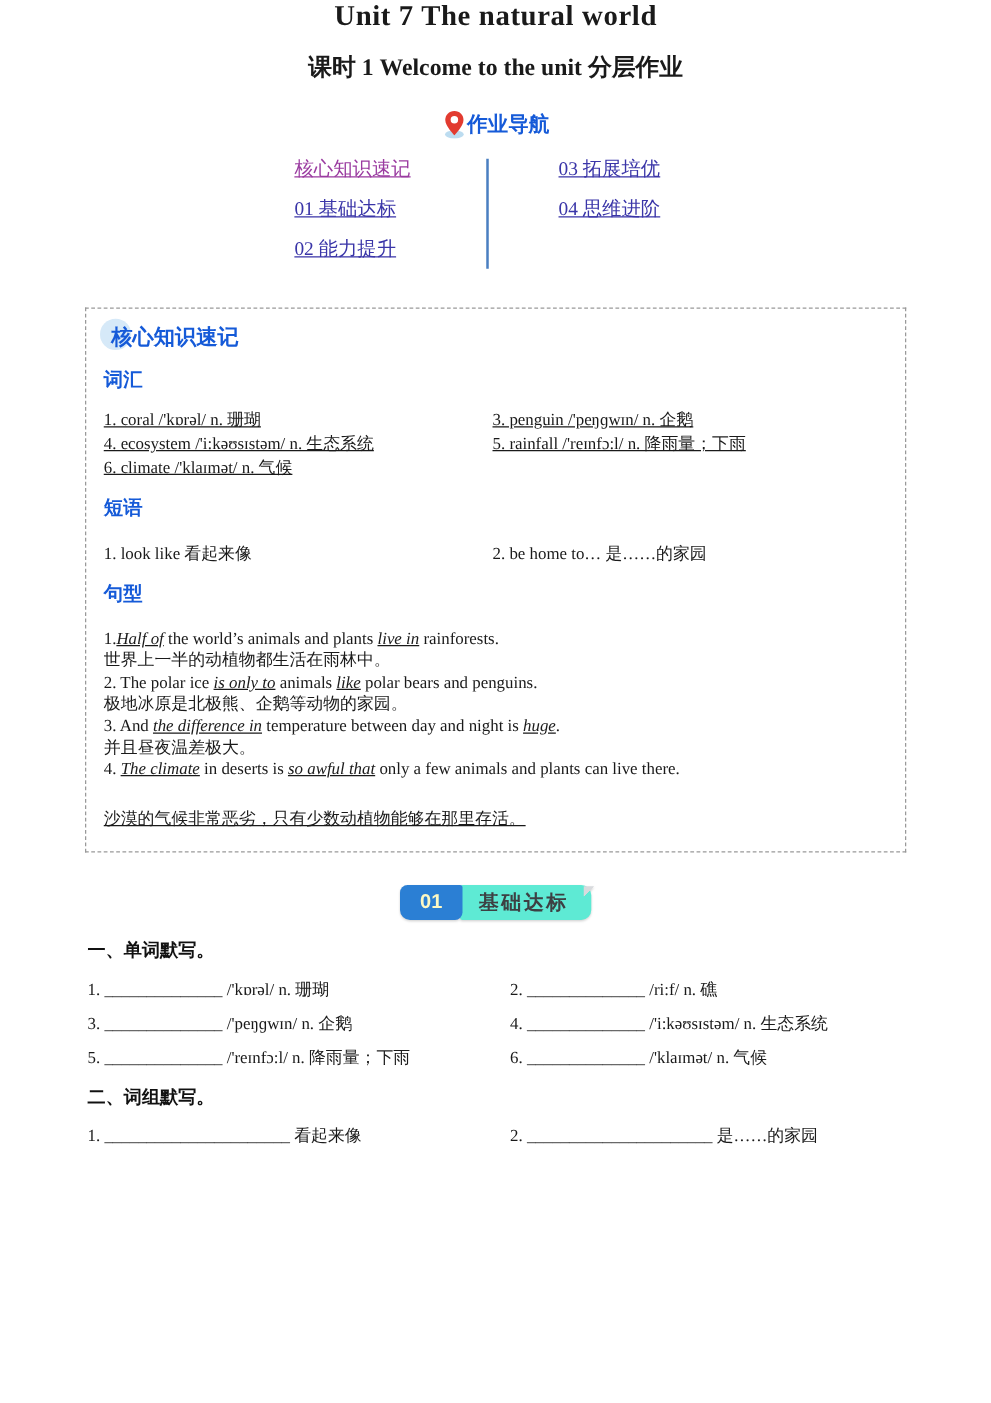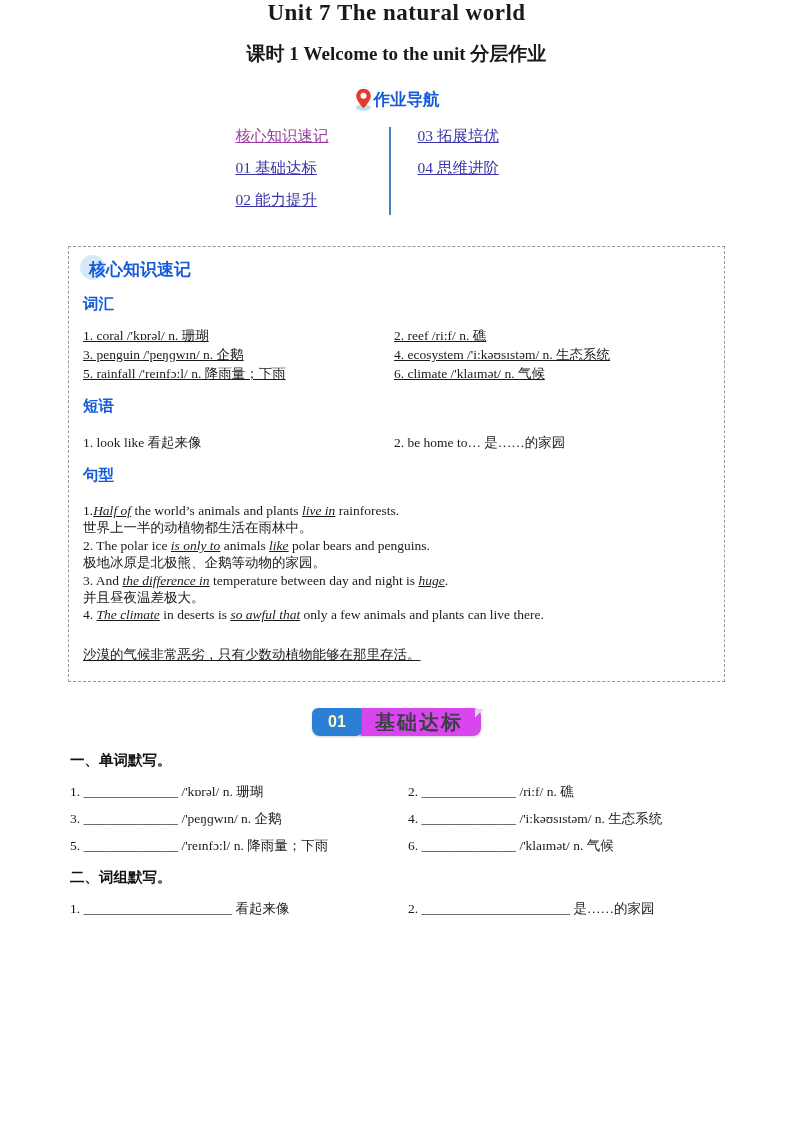--- a/index.html
+++ b/index.html
@@ -15,21 +15,21 @@
     display:flex; justify-content:center; align-items:center; gap:1px;
     margin-top:21px; color:#155ad8; font-family:"Liberation Sans", sans-serif;
     font-weight:bold; font-size:16.5px;
   }
   .nav-header .pin { display:inline-flex; align-items:center; }
 
   .nav-cols { display:flex; justify-content:center; margin-top:16px; }
   .nav-col { display:flex; flex-direction:column; gap:15px; }
   .nav-col.left  { width:153px; }
   .nav-divider { width:2px; background:#4a7fc1; height:88px; }
-  .nav-col.right { width:140px; padding-left:27px; }
+  .nav-col.right { width:140px; padding-left:27px;align-items:center; }
   .navlink { font-size:15.5px; text-decoration:underline; color:#3a35a8; line-height:1.1; cursor:pointer; }
   .navlink.visited { color:#9a3ba0; }
 
   .kbox { margin:31px 68px 0; border:1px dashed #999; padding:11px 14px 18px; box-sizing:border-box; }
   .kbox-title {
     position:relative; display:inline-block; margin-left:6px; z-index:0;
     font-family:"Liberation Sans", sans-serif; font-weight:bold; font-size:17px; color:#155ad8;
   }
   .kbox-title::before {
     content:""; position:absolute; left:-9px; top:-3px; width:25px; height:25px;
@@ -52,22 +52,22 @@
   .badge {
     display:flex; align-items:stretch; height:28px; position:relative;
     font-family:"Liberation Sans", sans-serif; font-weight:bold;
     filter:drop-shadow(0 1px 1px rgba(0,0,0,0.18));
   }
   .badge-num {
     background:#2b7fd4; color:#fef9c3; width:50px; display:flex; align-items:center;
     justify-content:center; font-size:16px; border-radius:6px 2px 6px 8px; z-index:1;
   }
   .badge-label {
-    background:#d946ef; color:#3d4043; display:flex; align-items:center;
-    padding:0 18px 0 15px; font-size:20px; border-radius:2px 8px 8px 2px;
+    background:#5eead4; color:#3d4043; display:flex; align-items:center;
+    padding:0 18px 0 15px; font-size:16px; border-radius:2px 8px 8px 2px;
     margin-left:-2px; letter-spacing:2px; position:relative;
   }
   .badge-label::after {
     content:""; position:absolute; right:-2px; top:1px; width:8px; height:8px;
     background:linear-gradient(135deg, #d8dadd 50%, transparent 51%);
   }
 
   .ex { margin:0 70px; font-size:13.5px; }
   .ex-title {
     font-family:"Liberation Sans", sans-serif; font-weight:bold;
@@ -107,21 +107,20 @@
       <a class="navlink">04 思维进阶</a>
     </div>
   </div>
 
   <div class="kbox">
     <div class="kbox-title">核心知识速记</div>
 
     <div class="sec-title">词汇</div>
     <div class="vocab-grid">
       <div>1. coral /'kɒrəl/ n. 珊瑚</div>
-      <div>2. reef /ri:f/ n. 礁</div>
       <div>3. penguin /'peŋɡwɪn/ n. 企鹅</div>
       <div>4. ecosystem /'i:kəʊsɪstəm/ n. 生态系统</div>
       <div>5. rainfall /'reɪnfɔ:l/ n. 降雨量；下雨</div>
       <div>6. climate /'klaɪmət/ n. 气候</div>
     </div>
 
     <div class="sec-title">短语</div>
     <div class="phrase-grid">
       <div>1. look like 看起来像</div>
       <div>2. be home to… 是……的家园</div>

